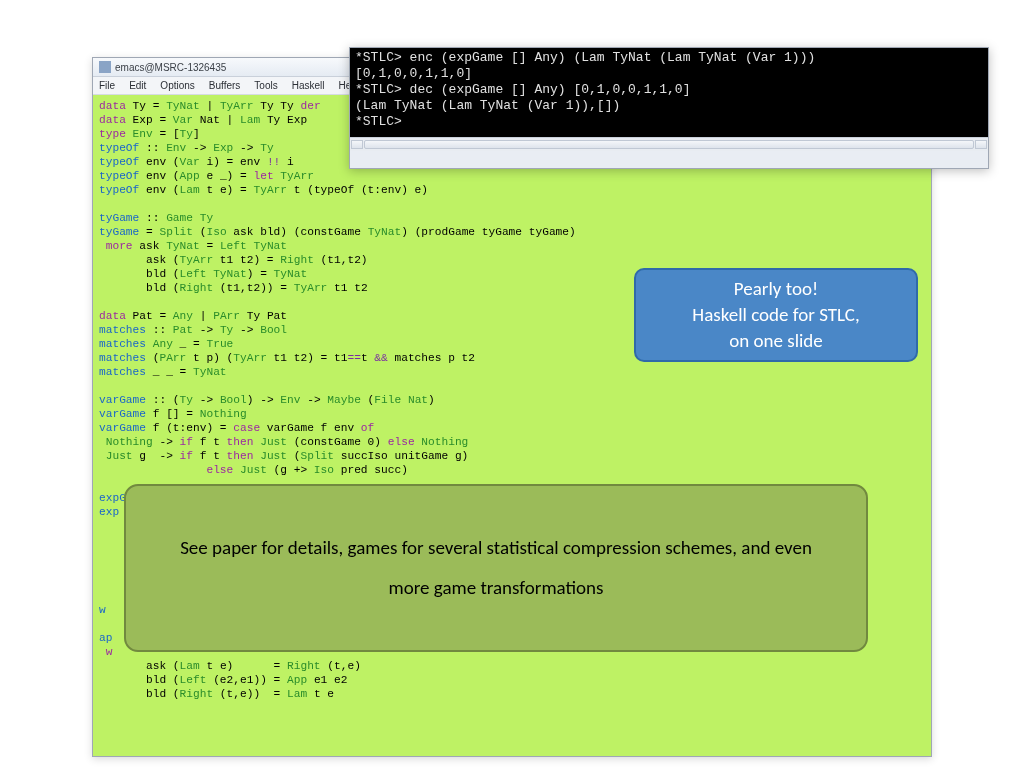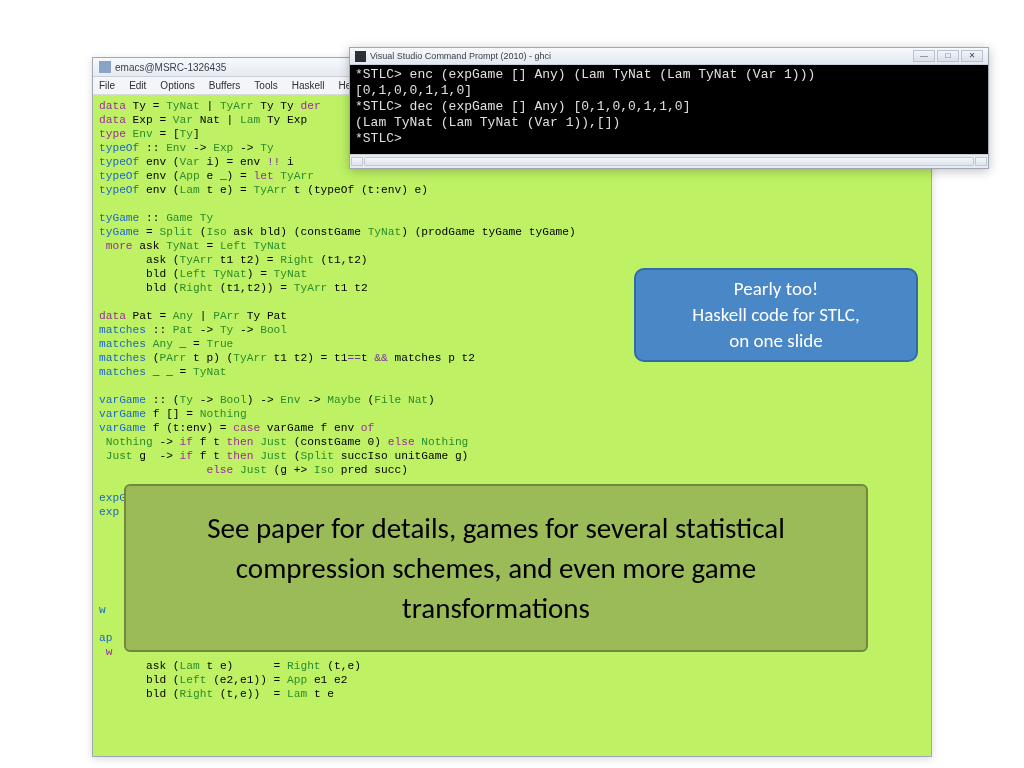--- a/index.html
+++ b/index.html
@@ -153,23 +153,23 @@
     font-family: Calibri, "Segoe UI", sans-serif;
   }
 
   
   .callout-green {
     position: absolute;
     left: 124px; top: 484px;
     width: 744px; height: 168px;
     background: #9bbb59;
     border: 2px solid #71893f;
-    border-radius: 6px;
+    border-radius: 14px;
     color: #000;
-    font-size: 29px;
+    font-size: 19px;
     line-height: 40px;
     text-align: center;
     display: flex;
     align-items: center;
     justify-content: center;
     padding: 18px 44px;
     z-index: 10;
     font-family: Calibri, "Segoe UI", sans-serif;
   }
 </style>
@@ -230,31 +230,20 @@
 
 <span class="fun">ap</span>
  <span class="kw">w</span>
        ask (<span class="type">Lam</span> t e)      = <span class="type">Right</span> (t,e)
        bld (<span class="type">Left</span> (e2,e1)) = <span class="type">App</span> e1 e2
        bld (<span class="type">Right</span> (t,e))  = <span class="type">Lam</span> t e
 </div>
 </div>
 
 <div class="cmd">
-  <div class="cmd-titlebar">
-    <div class="left">
-      <span class="ico"></span>
-      <span>Visual Studio Command Prompt (2010) - ghci</span>
-    </div>
-    <div class="winbtns">
-      <span>—</span>
-      <span>□</span>
-      <span>✕</span>
-    </div>
-  </div>
   <div class="cmd-body" id="cmd-body">*STLC&gt; enc (expGame [] Any) (Lam TyNat (Lam TyNat (Var 1)))
 [0,1,0,0,1,1,0]
 *STLC&gt; dec (expGame [] Any) [0,1,0,0,1,1,0]
 (Lam TyNat (Lam TyNat (Var 1)),[])
 *STLC&gt;</div>
   <div class="cmd-scroll">
     <div class="arrow left"></div>
     <div class="arrow right"></div>
   </div>
 </div>

